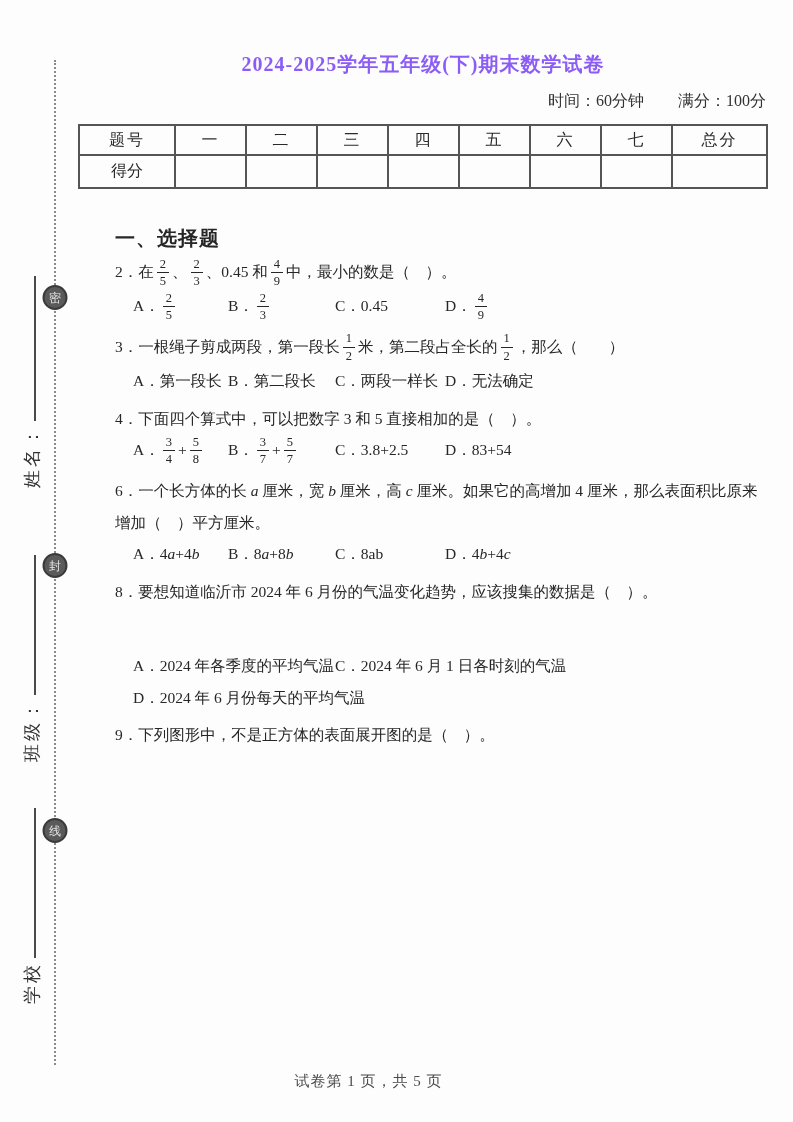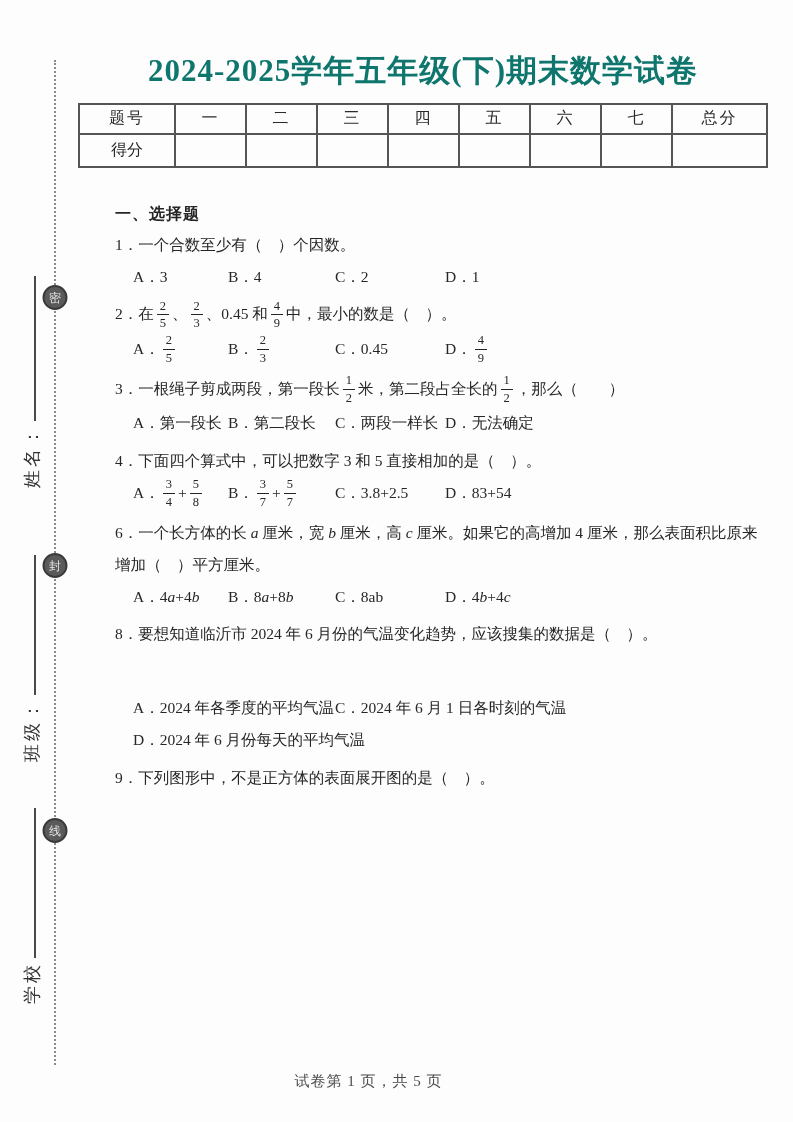--- a/index.html
+++ b/index.html
@@ -11,32 +11,32 @@
   .side-label{position:absolute;left:20px;transform:rotate(-90deg);transform-origin:0 0;
               white-space:nowrap;font-size:18px;letter-spacing:3px;color:#333;}
   .blank{display:inline-block;border-bottom:2px solid #4a4a4a;height:2px;vertical-align:middle;margin-left:4px;}
   .w145{width:145px}.w140{width:140px}.w150{width:150px}
   .seal{position:absolute;left:55px;transform:translateX(-50%);width:25px;height:25px;border-radius:50%;
         background:#5a5a5a;border:2px solid #3a3a3a;color:#e8e8e8;display:flex;align-items:center;
         justify-content:center;font-size:12px;line-height:1;box-sizing:border-box;}
 
   
   .main{position:absolute;left:78px;top:52px;width:690px;}
-  .title{text-align:center;font-size:31px;font-weight:700;letter-spacing:1px;color:#0f766e;line-height:1.25;}
+  .title{text-align:center;font-size:20px;font-weight:700;letter-spacing:1px;color:#8b5cf6;line-height:1.25;}
   .info{margin-top:14px;text-align:right;font-size:16px;color:#333;padding-right:2px;}
   .info .gap{margin-left:30px;}
 
   table.score{width:100%;margin-top:12px;border-collapse:collapse;table-layout:fixed;border-radius:11px;}
   table.score td,table.score th{border:2px solid #555;font-size:16px;font-weight:400;
         text-align:center;padding:0;color:#2a2a2a;}
   table.score tr.hdr td{height:28px;letter-spacing:2px;}
   table.score tr.blankrow td{height:31px;}
 
   .section{margin-top:36px;padding-left:37px;font-size:15.5px;}
-  .section-title{font-weight:700;font-size:16px;margin:0 0 2px 0;letter-spacing:1px;}
+  .section-title{font-weight:700;font-size:20px;margin:0 0 2px 0;letter-spacing:1px;}
 
   .question{margin:0;}
   .stem{margin:4px 0 0 0;line-height:2.05;}
   .opts{display:grid;margin:0 0 6px 18px;line-height:2.05;}
   .opts4{grid-template-columns:95px 107px 110px 1fr;}
   .opts2{grid-template-columns:202px 1fr;margin-top:42px;}
   .opt{white-space:nowrap;}
 
   
   .frac{display:inline-block;text-align:center;vertical-align:middle;font-size:12.5px;
@@ -69,20 +69,24 @@
   </div>
 
   <div class="seal" style="top:285px">密</div>
   <div class="seal" style="top:553px">封</div>
   <div class="seal" style="top:818px">线</div>
 
   <div class="main">
 
     <div class="title">2024-2025学年五年级(下)期末数学试卷</div>
 
+    <div class="info">
+      <span>时间：60分钟</span>
+      <span class="gap">满分：100分</span>
+    </div>
 
     <table class="score">
       <colgroup>
         <col style="width:96px">
           <col style="width:71px">
           <col style="width:71px">
           <col style="width:71px">
         <col style="width:71px">
           <col style="width:71px">
           <col style="width:71px">
@@ -111,29 +115,20 @@
             <td></td>
         <td></td>
             <td></td>
       </tr>
     </tbody>
       </table>
 
     <div class="section">
       <p class="section-title">一、选择题</p>
 
-      <div class="question">
-        <p class="stem">1．一个合数至少有（　）个因数。</p>
-        <div class="opts opts4">
-          <span class="opt">A．3</span>
-          <span class="opt">B．4</span>
-          <span class="opt">C．2</span>
-          <span class="opt">D．1</span>
-        </div>
-      </div>
 
       <div class="question">
         <p class="stem">2．在<span class="frac"><span class="fnum">2</span><span class="fden">5</span></span>、<span class="frac"><span class="fnum">2</span><span class="fden">3</span></span>、0.45 和<span class="frac"><span class="fnum">4</span><span class="fden">9</span></span>中，最小的数是（　）。</p>
         <div class="opts opts4">
           <span class="opt">A．<span class="frac"><span class="fnum">2</span><span class="fden">5</span></span></span>
           <span class="opt">B．<span class="frac"><span class="fnum">2</span><span class="fden">3</span></span></span>
           <span class="opt">C．0.45</span>
           <span class="opt">D．<span class="frac"><span class="fnum">4</span><span class="fden">9</span></span></span>
         </div>
       </div>

